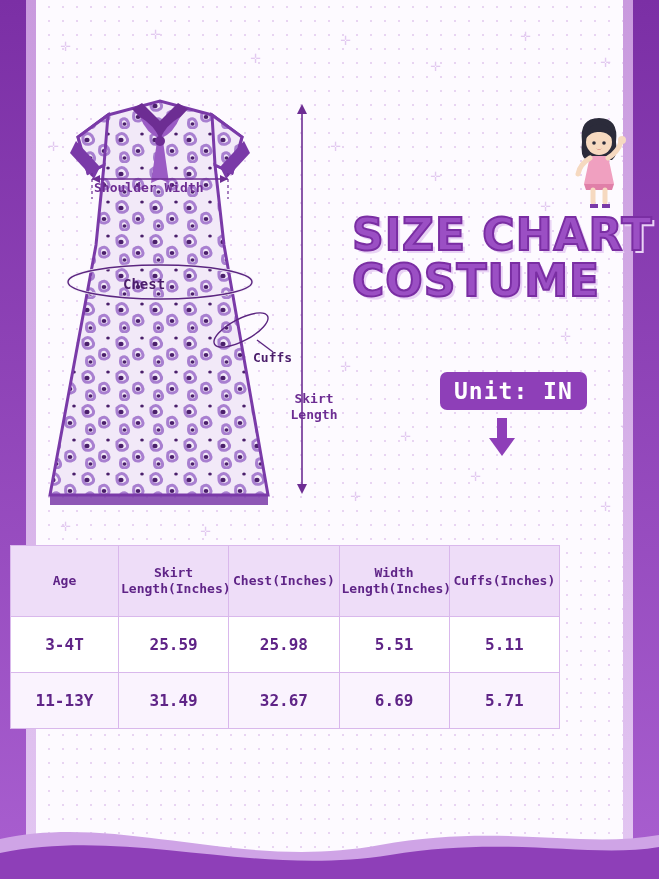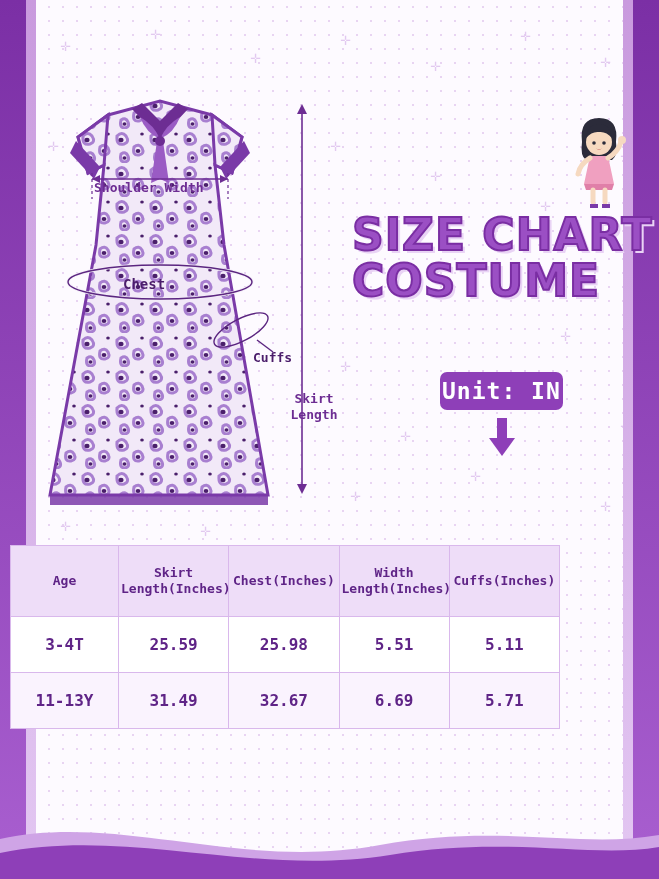--- a/index.html
+++ b/index.html
@@ -57,21 +57,21 @@
     line-height:1.05;
     white-space:nowrap;
   }
   .unit-box{
     position:absolute;left:440px;top:372px;
     background:#8e3fb8;
     color:#fff;
     font-family:"DejaVu Sans Mono", monospace;
     font-weight:bold;
     font-size:23px;
-    padding:6px 2px;
+    padding:6px 14px;
     border-radius:7px;
     letter-spacing:1px;
   }
   .arrow-down{
     position:absolute;left:487px;top:418px;
   }
 
   
   .dress-wrap{position:absolute;left:10px;top:95px;width:305px;height:440px;}
 

